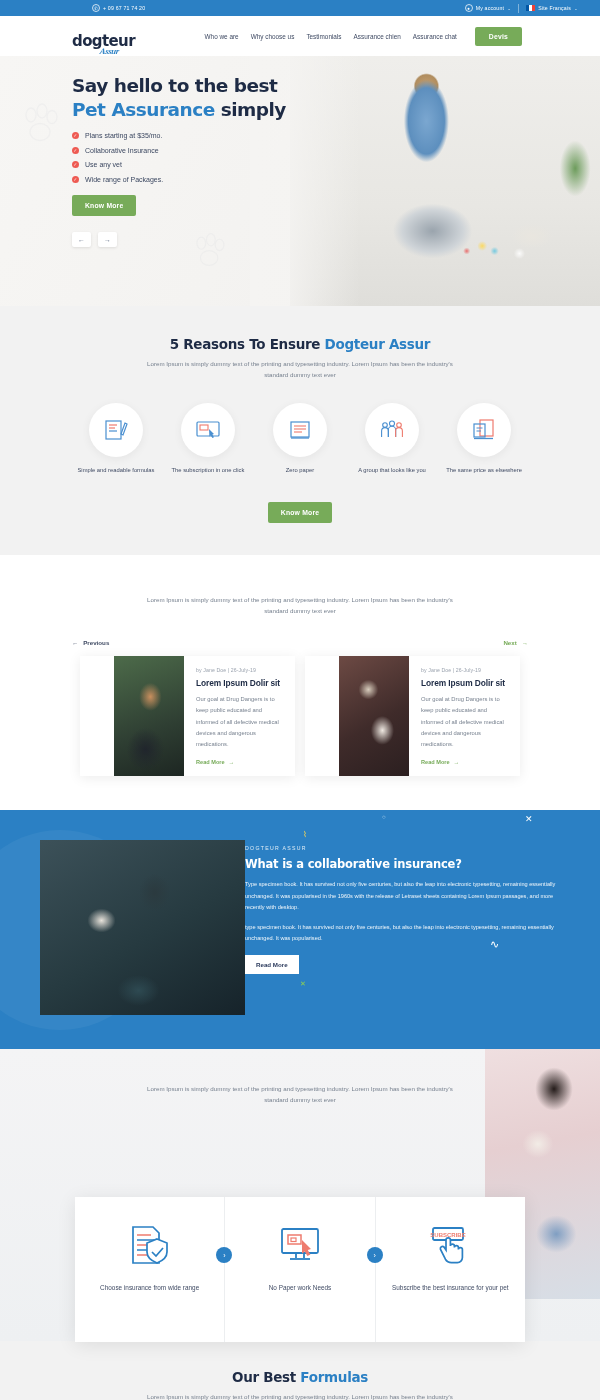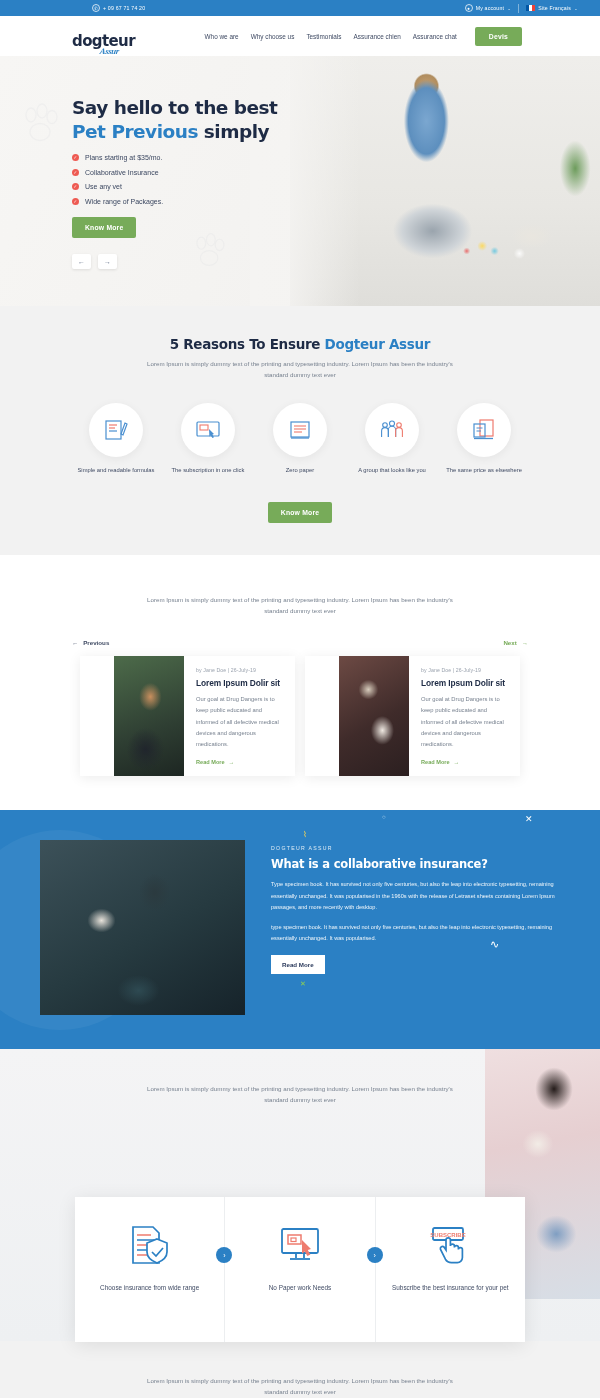--- a/index.html
+++ b/index.html
@@ -86,21 +86,21 @@
       radial-gradient(circle 7px at 62% 76%, #ffd84d, transparent 70%),
       radial-gradient(circle 6px at 66% 78%, #63c6e0, transparent 70%),
       radial-gradient(circle 8px at 74% 79%, #fff, transparent 70%),
       radial-gradient(circle 5px at 57% 78%, #e85b5b, transparent 70%);
     opacity:.85;
   }
   .hero-fade {
     position:absolute; left:250px; top:0; width:110px; height:250px;
     background:linear-gradient(90deg, #f5f4f2 0%, rgba(245,244,242,.85) 35%, rgba(245,244,242,0) 100%);
   }
-  .hero-inner { position:absolute; left:72px; top:40px; width:250px; }
+  .hero-inner { position:absolute; left:72px; top:18px; width:250px; }
   .hero-h1 {
     font-size:18.5px; font-weight:700; line-height:1.28;
     color:#1e2b45; letter-spacing:-.5px;
     font-family:"DejaVu Sans", sans-serif;
   }
   .hero-h1 .accent { color:#2b80c4; }
   .hero-list { list-style:none; margin-top:11px; }
   .hero-list li {
     display:flex; align-items:center; gap:6px;
     font-size:7px; color:#3b4760; margin-bottom:7.5px;
@@ -180,21 +180,21 @@
   .ttitle { font-size:8.4px; font-weight:700; color:#1e2b45; margin-top:5px; letter-spacing:-.1px;}
   .ttext { font-size:5.8px; color:#77818f; line-height:1.95; margin-top:6px; }
   .tmore { font-size:5.6px; color:#77ab59; font-weight:600; margin-top:9px; display:flex; gap:4px; align-items:center;}
 
   
   .collab { background:#2b80c4; padding:30px 0 34px; position:relative; overflow:hidden; }
   .collab::before {
     content:""; position:absolute; left:-40px; top:20px; width:200px; height:200px;
     border-radius:50%; background:rgba(255,255,255,.05);
   }
-  .collab-inner { display:flex; padding:0 40px; gap:26px; position:relative; z-index:2; }
+  .collab-inner { display:flex; padding:0 40px; position:relative; z-index:2; }
   .collab-photo {
     width:205px; height:175px; flex:none;
     background:
       radial-gradient(ellipse 20px 17px at 30% 46%, #e8e3db, transparent 70%),
       radial-gradient(ellipse 22px 26px at 56% 30%, #2b3a3f, transparent 72%),
       radial-gradient(ellipse 30px 22px at 48% 86%, #2e4a52, transparent 70%),
       linear-gradient(150deg,#3c5159 0%,#263a40 55%,#16232a 100%);
   }
   .collab-text { color:#fff; padding-top:5px; }
   .ckicker { font-size:5.2px; letter-spacing:1.3px; color:rgba(255,255,255,.85); }
@@ -296,21 +296,21 @@
         <ellipse cx="13" cy="14" rx="5" ry="7"></ellipse>
           <ellipse cx="24" cy="10" rx="5" ry="7"></ellipse>
         <ellipse cx="34" cy="16" rx="5" ry="6.5"></ellipse>
           <ellipse cx="22" cy="31" rx="10" ry="8.5"></ellipse>
       </g>
     </svg>
 
     <div class="hero-inner">
       <h1 class="hero-h1">
         <span>Say hello to the best</span><br>
-        <span class="accent">Pet Previous</span><span> simply</span>
+        <span class="accent">Pet Assurance</span><span> simply</span>
       </h1>
       <ul class="hero-list">
         <li>
             <span class="tick">✓</span>
             <span>Plans starting at $35/mo.</span>
           </li>
         <li>
             <span class="tick">✓</span>
             <span>Collaborative Insurance</span>
           </li>
@@ -507,17 +507,20 @@
             <text x="21" y="13.5" font-size="6" font-weight="700" fill="#ee7b6e" text-anchor="middle" font-family="Liberation Sans, sans-serif">SUBSCRIBE</text>
             <path d="M19 17 v10 l-2-3 a2.2 2.2 0 0 0-3.6 2.2 l5 10 a7 7 0 0 0 6 3.4 h6 a5 5 0 0 0 5-5 v-8 a2 2 0 0 0-4 0 v-2 a2 2 0 0 0-4 0 v-1.5 a2 2 0 0 0-4 0 v-6 a2.2 2.2 0 0 0-4.4 0 Z" fill="#fff" stroke="#2b80c4" stroke-width="1.7"></path>
           </svg>
         </div>
         <div class="step-label">Subscribe the best insurance for your pet</div>
       </div>
     </div>
   </div>
 
   <div class="formulas">
+    <div class="sec-title">
+      <span>Our Best </span><span class="accent">Formulas</span>
+    </div>
     <div class="sec-sub">Lorem Ipsum is simply dummy text of the printing and typesetting industry. Lorem Ipsum has been the industry's standard dummy text ever</div>
 
   </div>
 
 </div>
 
 </body></html>

